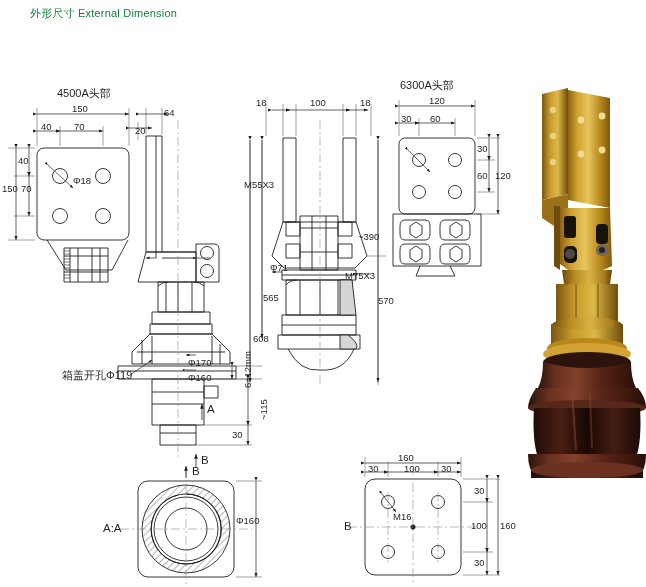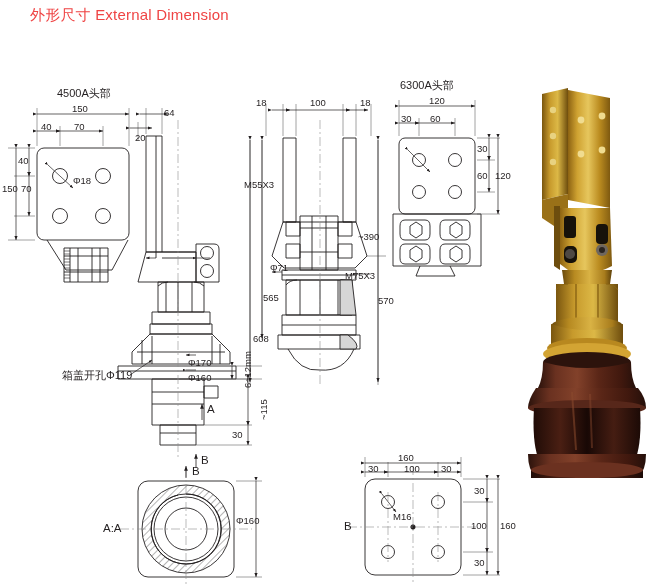--- a/index.html
+++ b/index.html
@@ -4,21 +4,21 @@
 <title>External Dimension</title>
 <style>
   html,body{margin:0;padding:0;background:#ffffff;}
   body{
     width:646px;height:587px;position:relative;overflow:hidden;
     font-family:"Liberation Sans","DejaVu Sans",sans-serif;
     color:#231f20;
   }
   #page-title{
     position:absolute;left:30px;top:6px;
-    font-size:15px;letter-spacing:.2px;color:#ef4444;white-space:nowrap;text-align:right;
+    font-size:11px;letter-spacing:.2px;color:#15803d;white-space:nowrap;text-align:right;
   }
   .stage{position:absolute;left:0;top:0;width:646px;height:587px;}
   .svg-layer{position:absolute;left:0;top:0;}
   .lbl{
     position:absolute;font-size:9.5px;color:#231f20;white-space:nowrap;
     line-height:1;
   }
   .lbl.cjk{font-size:11px;}
   .lbl.big{font-size:11.5px;}
   .lbl.rot{transform:rotate(-90deg);transform-origin:left top;}
@@ -461,21 +461,21 @@
   <div class="lbl cjk" style="left:57px;top:88px;">4500A头部</div>
   <div class="lbl" style="left:72px;top:104px;">150</div>
   <div class="lbl" style="left:41px;top:122px;">40</div>
   <div class="lbl" style="left:74px;top:122px;">70</div>
   <div class="lbl" style="left:18px;top:156px;">40</div>
   <div class="lbl" style="left:2px;top:184px;">150</div>
   <div class="lbl" style="left:21px;top:184px;">70</div>
   <div class="lbl" style="left:73px;top:176px;">Φ18</div>
 
   <div class="lbl" style="left:164px;top:108px;">64</div>
-  <div class="lbl" style="left:135px;top:133px;text-align:right;">20</div>
+  <div class="lbl" style="left:135px;top:126px;text-align:right;">20</div>
   <div class="lbl" style="left:218px;top:180px;margin-left:26px;">M55X3</div>
   <div class="lbl cjk" style="left:62px;top:370px;">箱盖开孔Φ119</div>
   <div class="lbl" style="left:188px;top:358px;">Φ170</div>
   <div class="lbl" style="left:188px;top:373px;">Φ160</div>
   <div class="lbl rot" style="left:243px;top:388px;">6÷12mm</div>
   <div class="lbl rot" style="left:259px;top:420px;">~115</div>
   <div class="lbl" style="left:232px;top:430px;">30</div>
   <div class="lbl big" style="left:207px;top:404px;">A</div>
   <div class="lbl big" style="left:201px;top:455px;">B</div>
 

